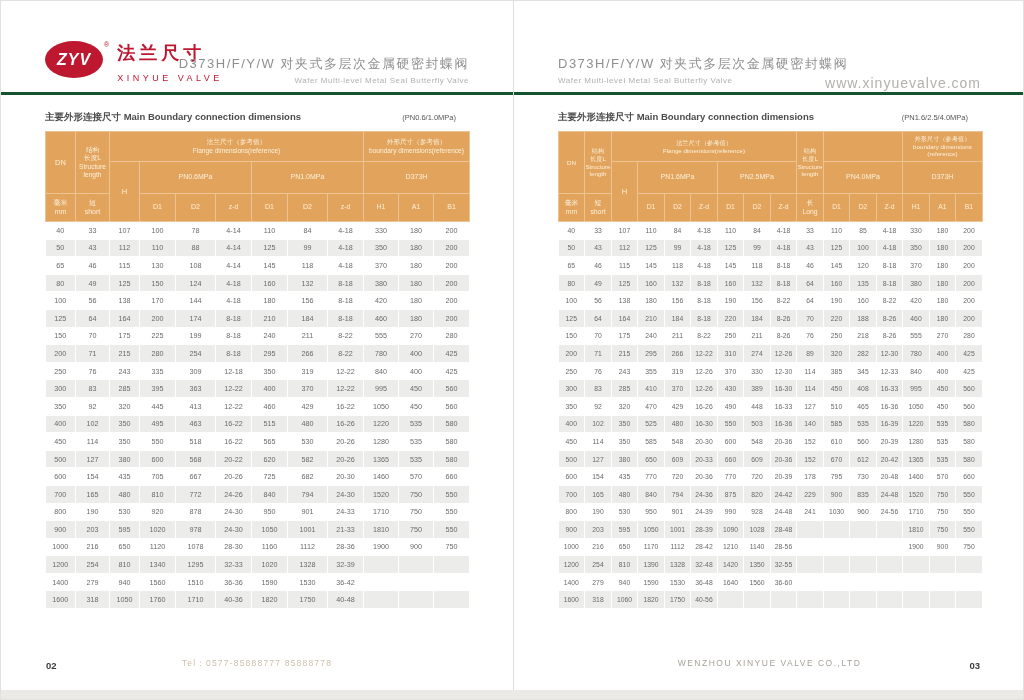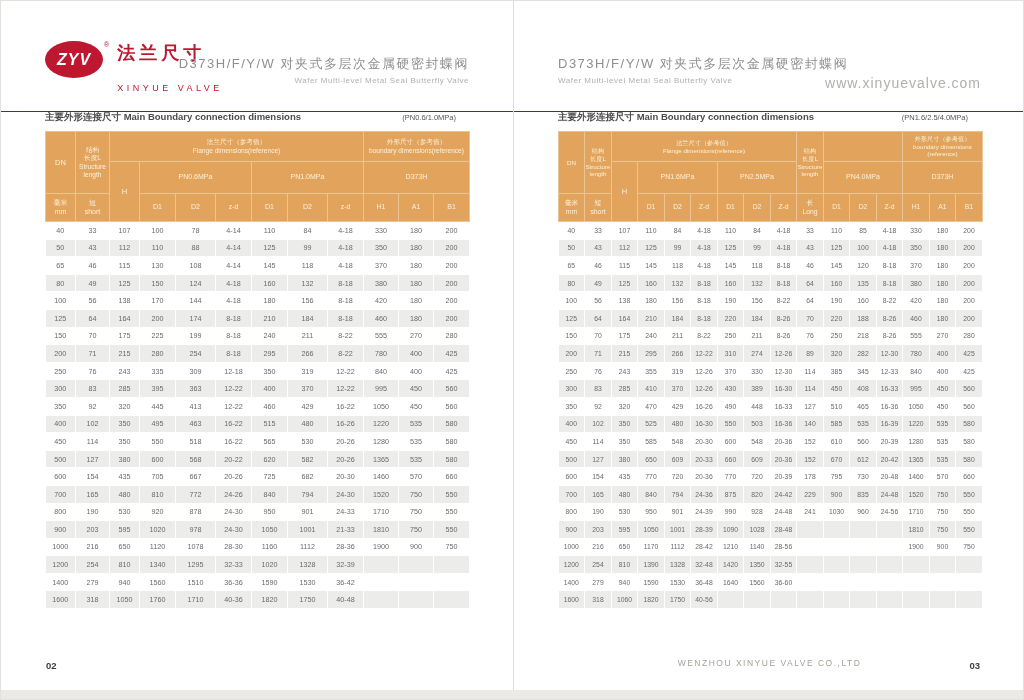--- a/index.html
+++ b/index.html
@@ -7,33 +7,33 @@
   body { font-family:"Liberation Sans","DejaVu Sans",sans-serif; width:1024px; height:700px; }
 
   .sheet { position:relative; width:1024px; height:700px; background:#fff;
            border:1px solid #e3e1de; overflow:hidden; }
   .edge-bottom { position:absolute; left:0; right:0; bottom:0; height:9px; background:#eceae7; }
 
   .page { position:absolute; top:0; width:512px; height:700px; }
   .page-left  { left:0; }
   .page-right { left:512px; border-left:1px solid #dfdddb; }
 
-  .page-header { position:absolute; top:0; left:0; right:0; height:111px;
-                 border-bottom:1px solid #14532d; }
+  .page-header { position:absolute; top:0; left:0; right:0; height:94px;
+                 border-bottom:3px solid #14532d; }
 
   
   .logo { position:absolute; left:44px; top:40px; display:flex; align-items:flex-start; }
   .logo-mark { width:58px; height:37px; background:#be1730; border-radius:50%;
                display:flex; align-items:center; justify-content:center;
                color:#fff; font-weight:bold; font-style:italic; font-size:16px; letter-spacing:1px; }
   .logo-reg { color:#be1730; font-size:7px; margin:0 2px 0 1px; }
   .logo-text { display:flex; flex-direction:column; margin-left:6px; }
   .logo-cn { color:#be1730; font-size:18px; font-weight:bold; letter-spacing:4px;
              font-family:"Liberation Serif","DejaVu Serif",serif; }
-  .logo-en { color:#be1730; font-size:9px; letter-spacing:3.5px; margin-top:18px; }
+  .logo-en { color:#be1730; font-size:9px; letter-spacing:3.5px; margin-top:8px; }
 
   .head-title { position:absolute; top:54px; }
   .page-left  .head-title { right:44px; text-align:right; }
   .page-right .head-title { left:44px; text-align:left; }
   .title-cn { font-size:13px; color:#8f8f8f; letter-spacing:1.5px; }
   .title-en { font-size:8px; color:#b2b0ad; margin-top:3px; letter-spacing:0.5px; }
   .website  { position:absolute; right:44px; top:74px; font-size:14px; color:#b2b0ad; letter-spacing:1px; }
 
   .section-row { position:absolute; top:110px; left:44px; right:57px;
                  display:flex; justify-content:space-between; align-items:baseline; }
@@ -448,20 +448,23 @@
               <td>40-48</td>
               <td></td>
               <td></td>
               <td></td>
             </tr>
           </tbody>
         </table>
       </div>
 
     <span class="footer-page">02</span>
+    <div class="footer-center">
+      <span class="footer-tel">Tel：0577-85888777  85888778</span>
+    </div>
   </div>
 
   <div class="page page-right">
     <div class="page-header">
       <div class="head-title">
         <div class="title-cn">D373H/F/Y/W 对夹式多层次金属硬密封蝶阀</div>
         <div class="title-en">Wafer Multi-level Metal Seal Butterfly Valve</div>
       </div>
       <span class="website">www.xinyuevalve.com</span>
     </div>

